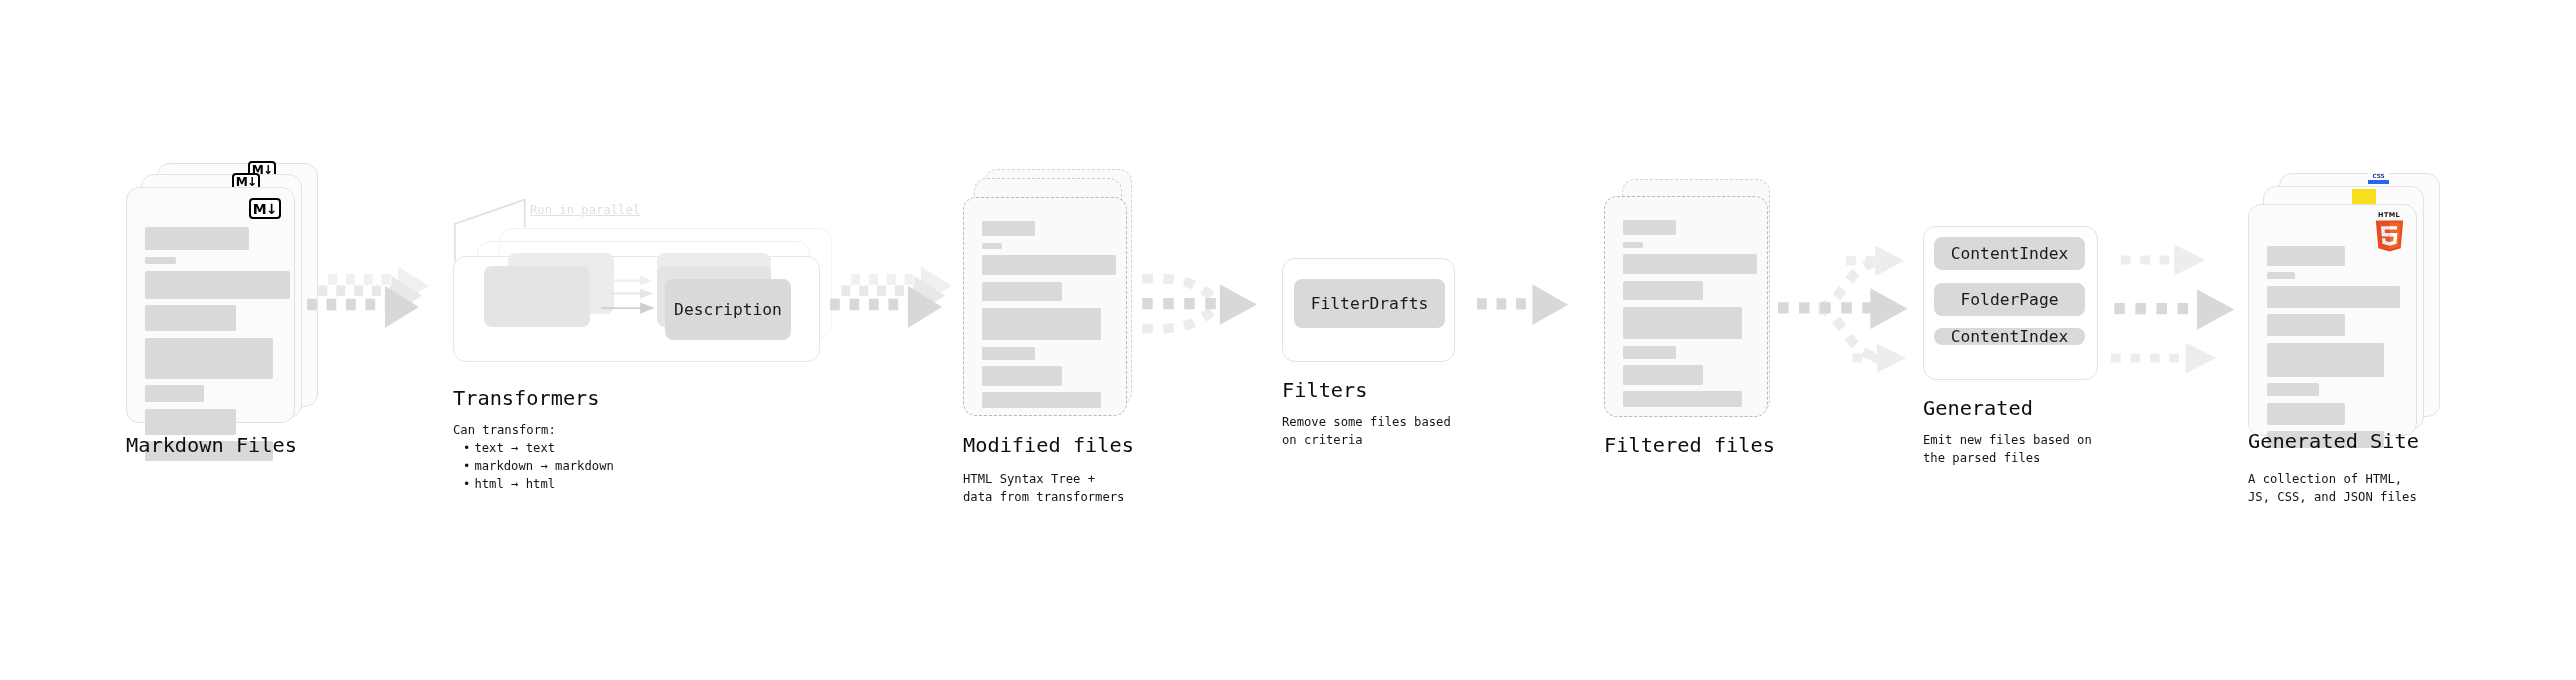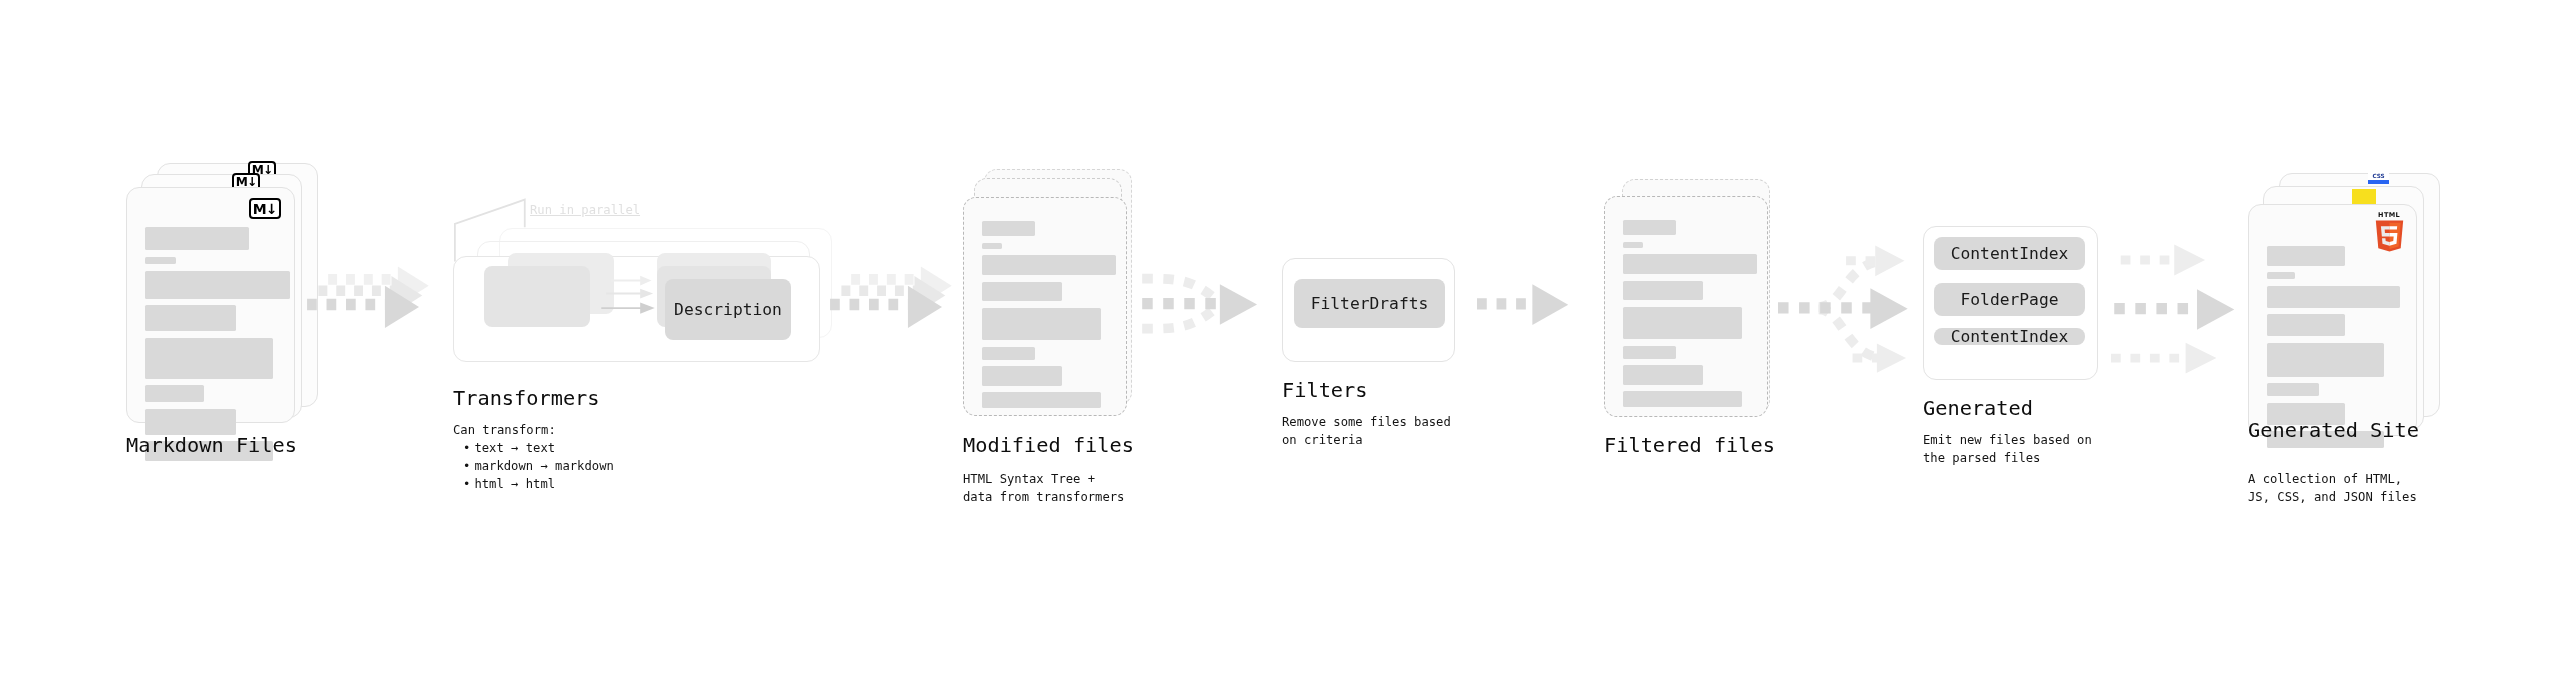--- a/index.html
+++ b/index.html
@@ -416,18 +416,18 @@
             <path fill="#e44d26" d="M71 460L30 0h452l-41 460-185 52z"></path>
             <path fill="#f16529" d="M256 472l150-42 35-394H256z"></path>
             <path fill="#ebebeb" d="M256 208h-75l-5-58h80V93H114l16 173h126zm0 149l-63-17-4-45h-57l8 89 116 32z"></path>
             <path fill="#fff" d="M255 208v57h70l-7 74-63 17v59l116-32 16-175zm0-115v57h123l5-57z"></path>
           </svg>
         </div>
       </div>
     </div>
   </div>
 
-  <div class="title" style="left:2248px; top:418px;">Generated Site</div>
+  <div class="title" style="left:2248px; top:429px;">Generated Site</div>
   <div class="subtitle" style="left:2248px; top:470px;">A collection of HTML,
 JS, CSS, and JSON files</div>
 
 </div>
 
 
 </body></html>

